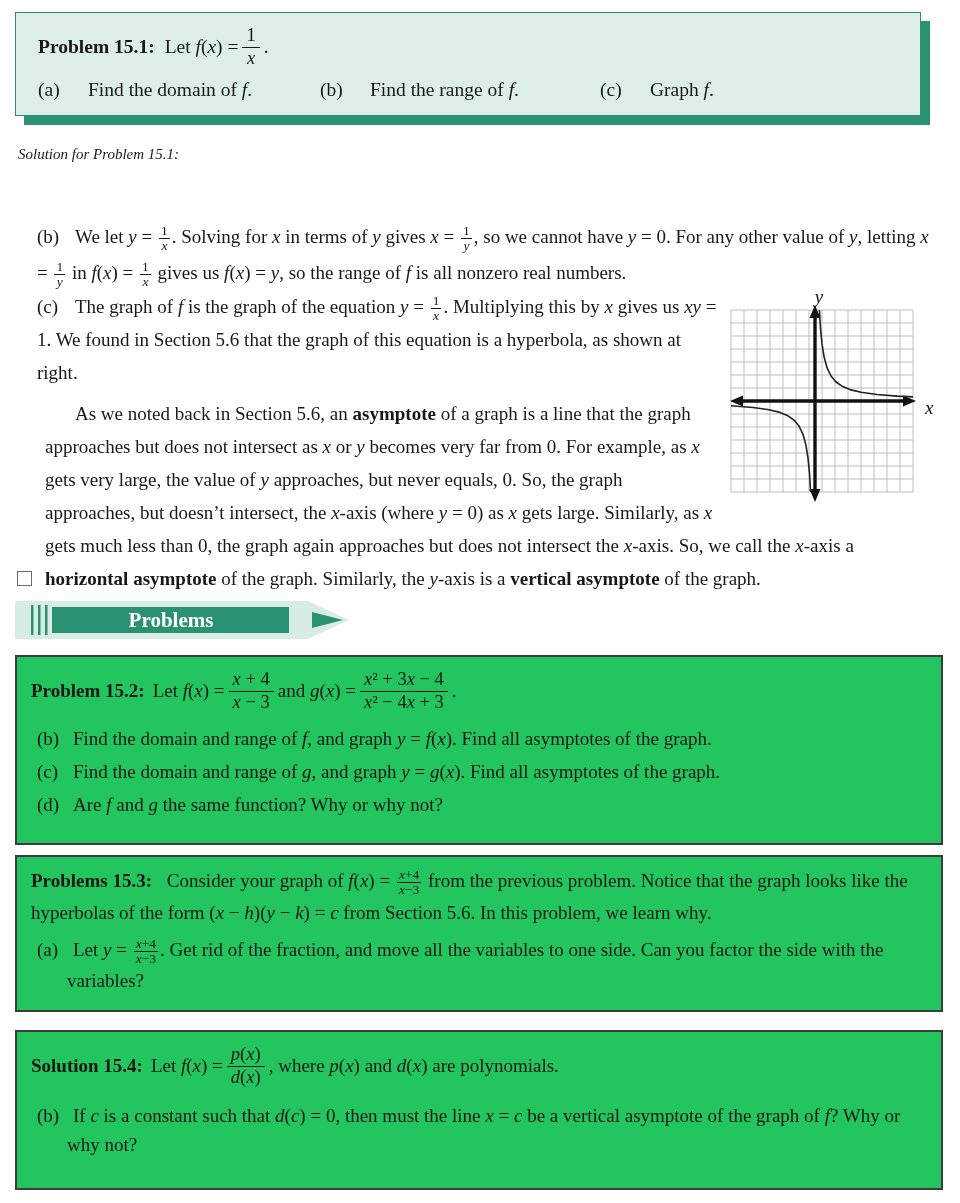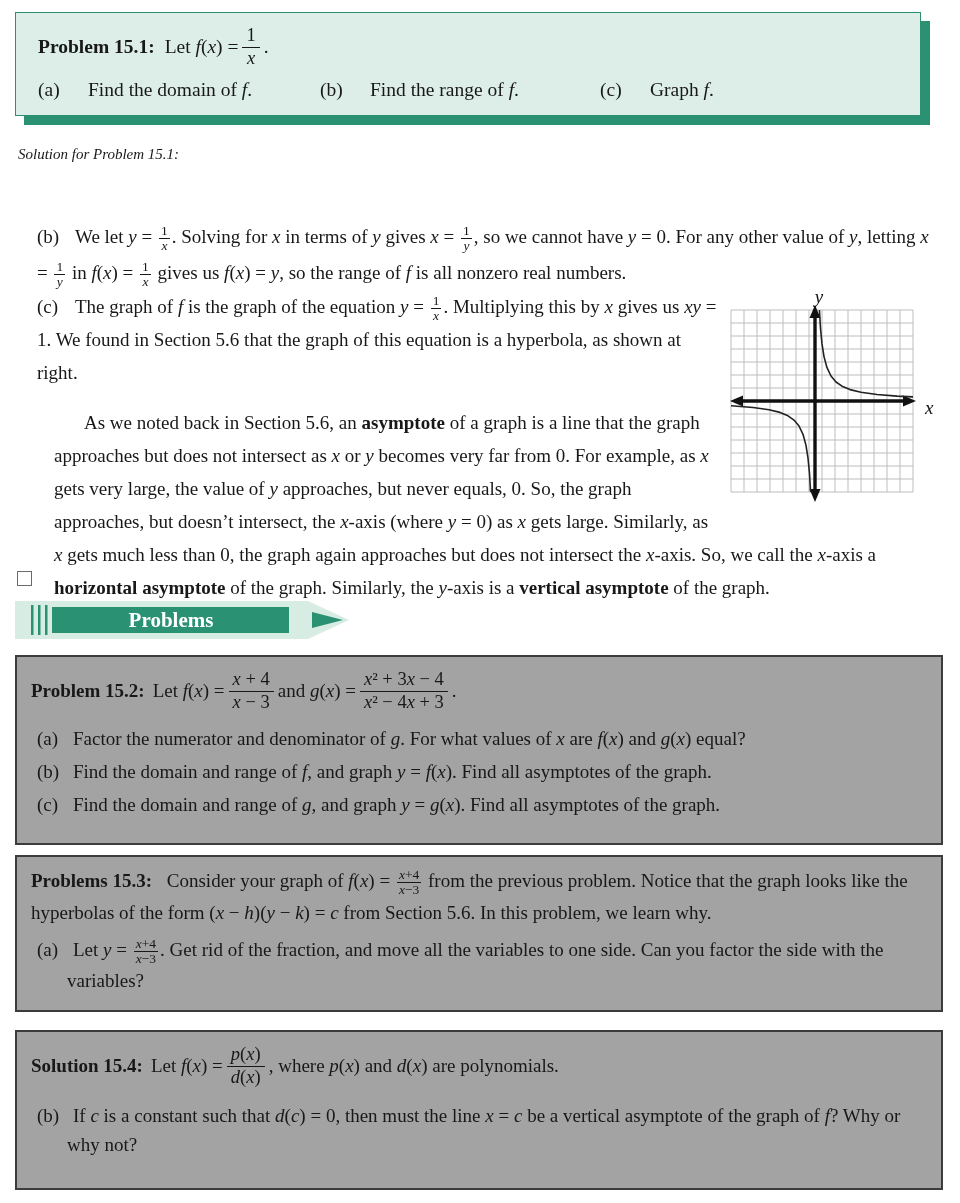--- a/index.html
+++ b/index.html
@@ -25,34 +25,34 @@
   .sfrac{display:inline-block;text-align:center;vertical-align:-7px;line-height:1.05;
          font-size:13.5px;margin:0 2px;}
   .sfrac .fr-num{display:block;border-bottom:1.2px solid #181818;padding:0 2px 0;}
   .sfrac .fr-den{display:block;padding:0 2px 0;}
 
   
   .sol-head{position:absolute;left:18px;top:146px;font-style:italic;font-size:15px;}
   .spart{position:absolute;left:37px;width:906px;line-height:33px;}
   .spart .ptag{display:inline-block;width:30px;margin-right:8px;}
   #sol-a{top:186px;} #sol-b{top:219px;line-height:36px;} #sol-c{top:290px;}
-  .cpar2{text-indent:30px;margin:17px;}
+  .cpar2{text-indent:30px;margin:8px;}
   .cpar1{margin:0;}
 
   
   .graph-box{float:right;width:214px;height:214px;margin:0 0 4px 12px;}
 
   
   .eos{position:absolute;left:17px;top:571px;width:13px;height:13px;border:1.5px solid #6a6a6a;}
 
   
   .banner{position:absolute;left:15px;top:599px;width:340px;height:42px;}
 
   
-  .gbox{position:absolute;left:15px;width:928px;box-sizing:border-box;background:#a3a3a3;
+  .gbox{position:absolute;left:15px;width:928px;box-sizing:border-box;background:#22c55e;
         border:2px solid #3c3c3c;padding:6px 14px 10px;}
   #box2{top:655px;min-height:190px;} #box3{top:855px;min-height:157px;} #box4{top:1030px;min-height:160px;}
   .gtitle{display:flex;align-items:center;flex-wrap:wrap;min-height:56px;line-height:26px;}
   .gtitle .btitle-label{margin-right:8px;}
   .gtitle-p{margin:2px 0 2px;line-height:31px;}
   .bpart{margin:7px 0 0 6px;padding-left:30px;line-height:26px;}
   .bpart .ptag{display:inline-block;width:36px;margin-left:-30px;}
   .bpart.ml2{line-height:29px;}
 </style>
 </head>
@@ -174,23 +174,23 @@
           <span class="fr-num"><i>x</i> + 4</span>
           <span class="fr-den"><i>x</i> − 3</span>
         </span>
       <span> and <i>g</i>(<i>x</i>) = </span>
       <span class="dfrac">
           <span class="fr-num"><i>x</i>² + 3<i>x</i> − 4</span>
           <span class="fr-den"><i>x</i>² − 4<i>x</i> + 3</span>
         </span>
       <span>.</span>
     </div>
-    <div class="bpart"><span class="ptag">(a)</span><span>Factor the numerator and denominator of <i>g</i>. For what values of <i>x</i> are <i>f</i>(<i>x</i>) and <i>g</i>(<i>x</i>) equal?</span></div>
     <div class="bpart"><span class="ptag">(b)</span><span>Find the domain and range of <i>f</i>, and graph <i>y</i> = <i>f</i>(<i>x</i>). Find all asymptotes of the graph.</span></div>
     <div class="bpart"><span class="ptag">(c)</span><span>Find the domain and range of <i>g</i>, and graph <i>y</i> = <i>g</i>(<i>x</i>). Find all asymptotes of the graph.</span></div>
+    <div class="bpart"><span class="ptag">(d)</span><span>Are <i>f</i> and <i>g</i> the same function? Why or why not?</span></div>
   </div>
 
   <div class="gbox" id="box3">
     <p class="gtitle-p">
       <span class="btitle-label">Problems 15.3:</span>
       <span>Consider your graph of <i>f</i>(<i>x</i>) = </span><span class="sfrac"><span class="fr-num"><i>x</i>+4</span><span class="fr-den"><i>x</i>−3</span></span><span> from the previous problem.  Notice that the graph looks like the hyperbolas of the form (<i>x</i> − <i>h</i>)(<i>y</i> − <i>k</i>) = <i>c</i> from Section 5.6.  In this problem, we learn why.</span>
     </p>
     <div class="bpart ml2"><span class="ptag">(a)</span><span>Let <i>y</i> = </span><span class="sfrac"><span class="fr-num"><i>x</i>+4</span><span class="fr-den"><i>x</i>−3</span></span><span>.  Get rid of the fraction, and move all the variables to one side.  Can you factor the side with the variables?</span></div>
   </div>
 

